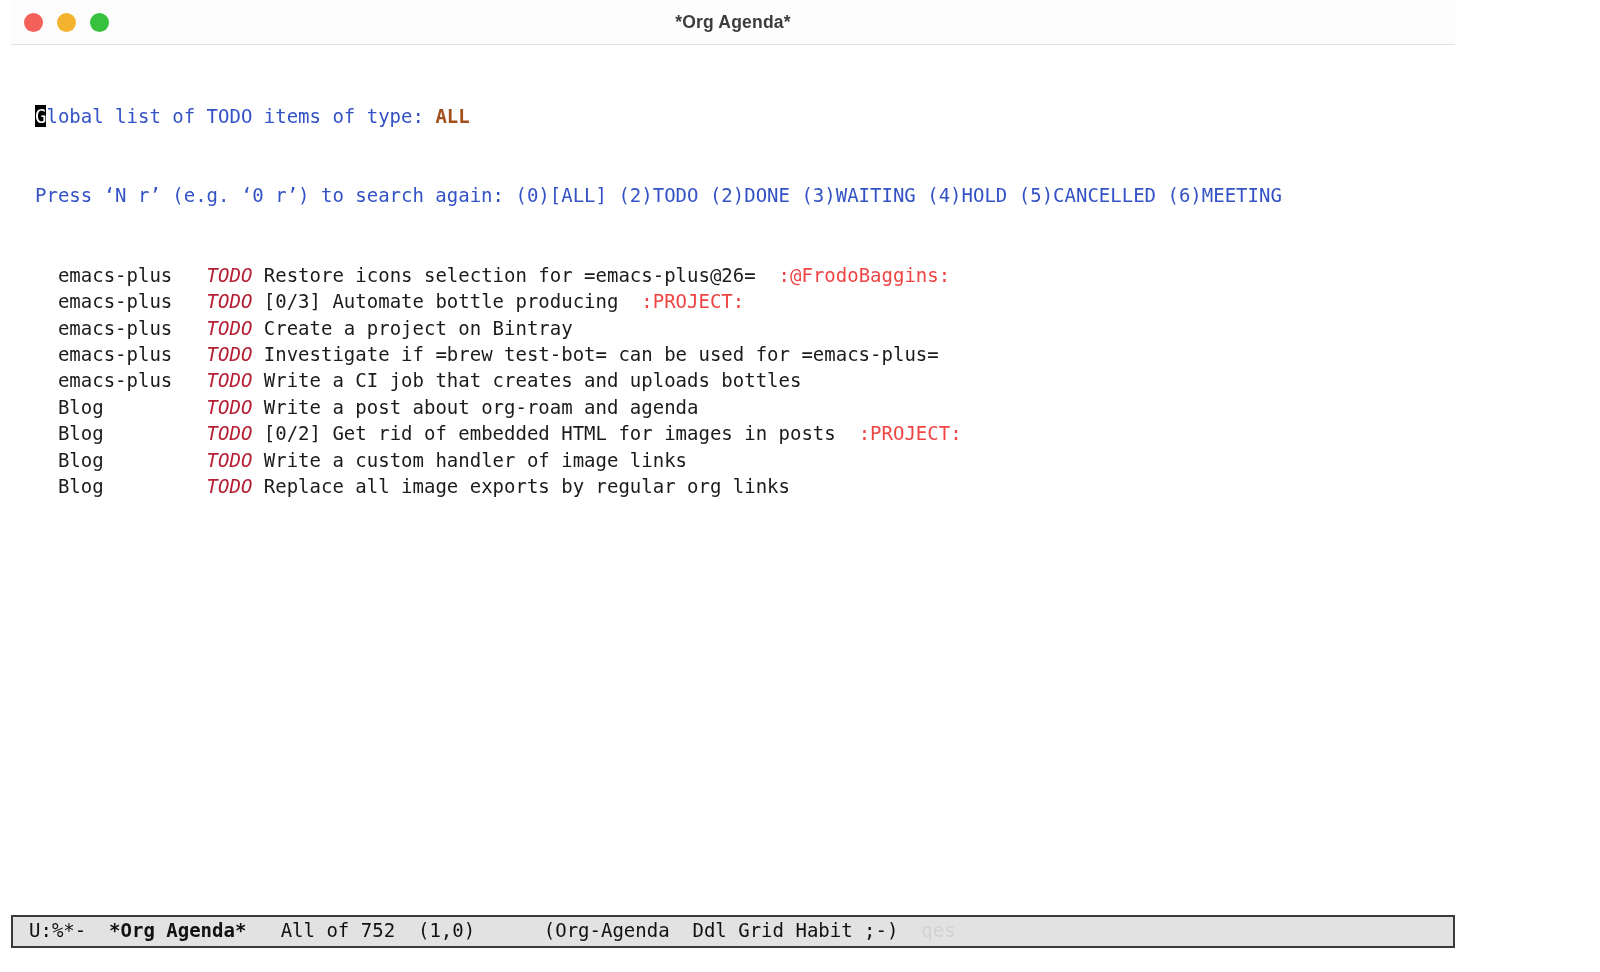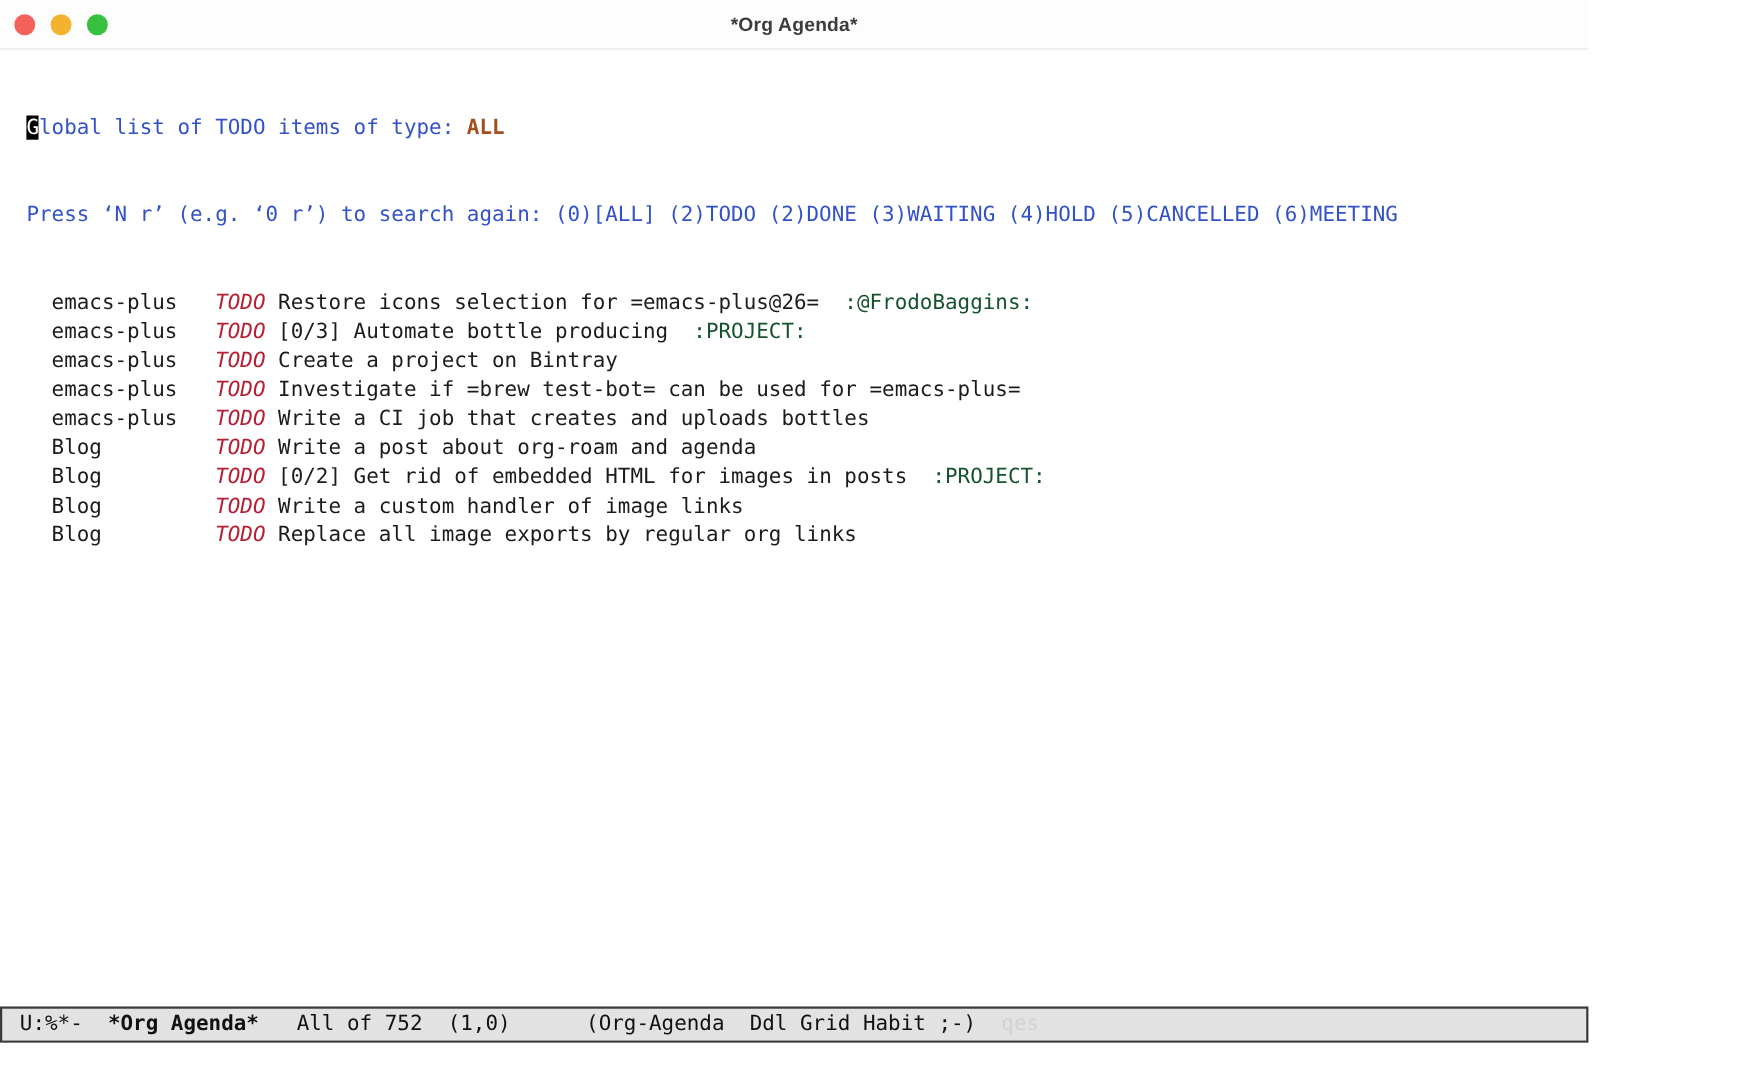--- a/index.html
+++ b/index.html
@@ -1,18 +1,18 @@
 <!DOCTYPE html>
 <html><head>
 <meta charset="utf-8">
 <style>
   * { margin:0; padding:0; box-sizing:border-box; }
   html,body { width:1600px; height:972px; background:#ffffff; overflow:hidden;
               font-family:"DejaVu Sans Mono", monospace; }
-  .window { position:relative; width:1444px; height:972px; background:#ffffff; }
+  .window { position:relative; width:1444px; height:972px; background:#ffffff;margin-left:11px; }
 
   
   .titlebar { position:absolute; top:0; left:0; right:0; height:45px;
               background:#fdfdfd; border-bottom:1px solid #e4e4e4; }
   .traffic { position:absolute; top:13px; width:19px; height:19px; border-radius:50%; }
   .t-red    { left:13px;  background:#f4605a; }
   .t-yellow { left:46px;  background:#f3b32f; }
   .t-green  { left:79px;  background:#37c13f; }
   .title { text-align:center; line-height:45px;
            font-family:"Liberation Sans", sans-serif; font-weight:700;
@@ -20,21 +20,21 @@
 
   
   .buffer { position:absolute; top:46px; left:0; right:0; bottom:57px;
             padding:4px 0 0 24px; font-size:19px; line-height:26.45px;
             white-space:pre; color:#1b1b1b; }
   .line { white-space:pre; }
   .blue   { color:#3352c5; }
   .cursor { background:#000000; color:#ffffff; }
   .emph   { color:#a14f1d; font-weight:700; }
   .kw     { color:#b61f33;font-style:italic; }
-  .tag    { color:#14532d; }
+  .tag    { color:#ef4444; }
 
   
   .modeline { position:absolute; left:0; right:0; top:915px; height:33px;
               background:#e2e2e2; border:2px solid #3a3a3a;
               font-size:19px; line-height:27px; padding-left:16px;
               white-space:pre; color:#111111; }
   .mlname { font-weight:700; }
   .ghost  { color:#d2d2d2; }
 
   

